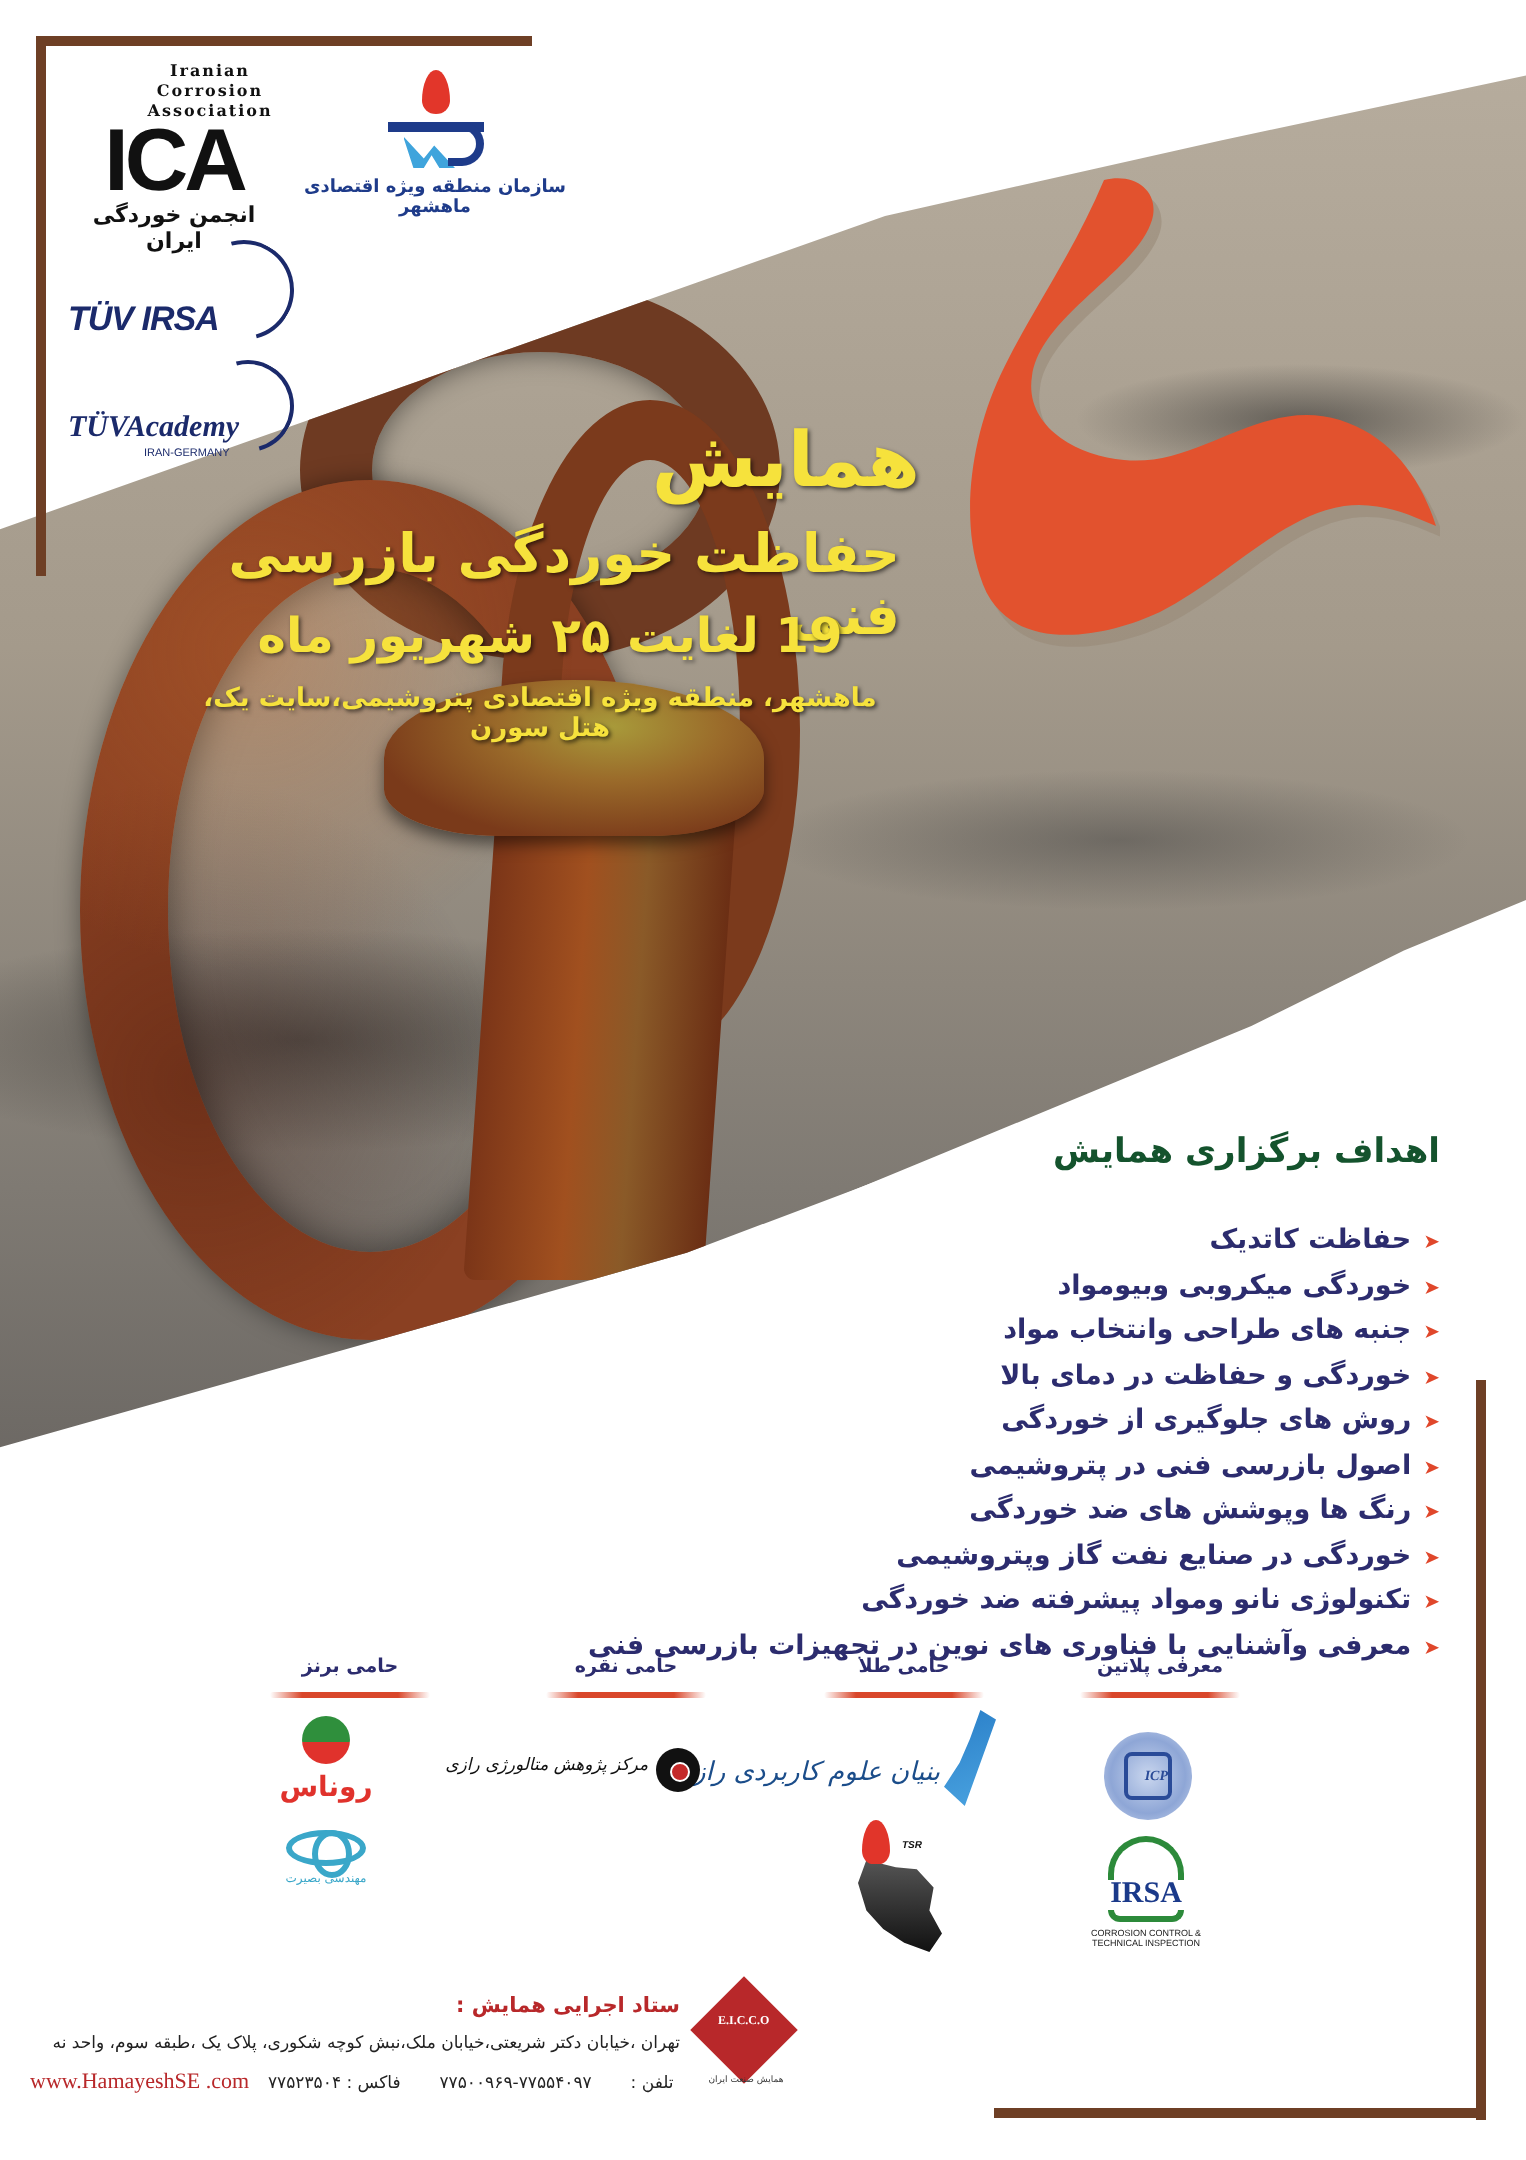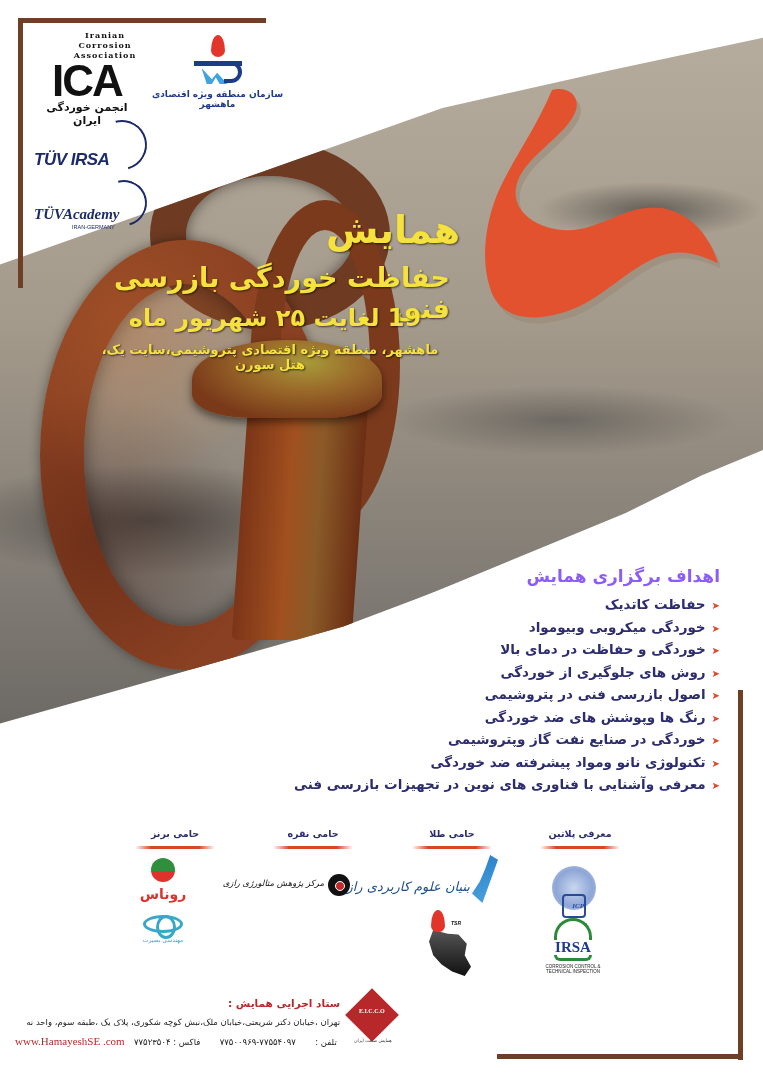--- a/index.html
+++ b/index.html
@@ -127,39 +127,39 @@
     position: absolute; left: 90px; top: 342px; width: 360px; text-align: center;
     font-size: 13px; font-weight: 900; color: #f6e23c; direction: rtl;
     text-shadow: 1px 1px 2px rgba(0,0,0,0.7);
   }
 
   
   .goals {
     position: absolute; left: 320px; top: 566px; width: 400px; direction: rtl; text-align: right;
   }
   .goals-heading {
-    font-size: 17px; font-weight: 900; color: #8b5cf6; margin-bottom: 8px;
+    font-size: 17px; font-weight: 900; color: #14532d; margin-bottom: 24px;
   }
   .goal {
     font-size: 13.5px; font-weight: bold; color: #2c2c6e; line-height: 21.5px; white-space: nowrap;
   }
   .goal .bullet { color: #e0472b; font-size: 10px; margin-left: 6px; display: inline-block; }
 
   
   .sponsor-col { position: absolute; top: 828px; width: 110px; text-align: center; }
   .sponsor-title { font-size: 9.5px; font-weight: bold; color: #2c2c6e; direction: rtl; }
   .sponsor-underline { height: 3px; width: 80px; margin: 7px auto 0; background: linear-gradient(90deg, transparent, #d9472b 20%, #d9472b 80%, transparent); border-radius: 2px; }
 
   .spons-platinum { left: 525px; }
   .spons-gold { left: 397px; }
   .spons-silver { left: 258px; }
   .spons-bronze { left: 120px; }
 
   .icp-logo { position: absolute; left: 552px; top: 866px; width: 44px; height: 44px; border-radius: 50%; background: radial-gradient(circle, #c9d6ee 0%, #8ea6d6 60%, #c9d6ee 100%); }
-  .icp-inner { position: absolute; left: 10px; top: 28px; width: 24px; height: 24px; border: 2px solid #2a4b98; border-radius: 4px; font-size: 7px; color: #2a4b98; font-style: italic; font-weight: bold; text-align: right; line-height: 20px; font-family: "Liberation Serif", serif; }
+  .icp-inner { position: absolute; left: 10px; top: 10px; width: 24px; height: 24px; border: 2px solid #2a4b98; border-radius: 4px; font-size: 7px; color: #2a4b98; font-style: italic; font-weight: bold; text-align: right; line-height: 20px; font-family: "Liberation Serif", serif; }
 
   .irsa-logo { position: absolute; left: 538px; top: 918px; width: 70px; height: 60px; text-align: center; }
   .irsa-globe { width: 38px; height: 22px; margin: 0 auto; border: 3px solid #2c8a3a; border-bottom: none; border-radius: 20px 20px 0 0; }
   .irsa-text { font-size: 15px; font-weight: bold; color: #1b3a8a; font-family: "Liberation Serif", serif; line-height: 15px; }
   .irsa-ring { width: 38px; height: 6px; margin: 0 auto; border: 3px solid #2c8a3a; border-top: none; border-radius: 0 0 20px 20px; }
   .irsa-sub { font-size: 4.5px; color: #222; margin-top: 3px; line-height: 5px; font-family: "Liberation Sans", sans-serif; }
 
   .razi-logo { position: absolute; left: 408px; top: 855px; width: 90px; height: 50px; }
   .razi-bird { position: absolute; right: 0; top: 0; width: 26px; height: 48px; background: linear-gradient(160deg, #2a7fc8, #4aa3e0); clip-path: polygon(70% 0, 100% 10%, 80% 40%, 60% 70%, 40% 100%, 0 80%, 30% 55%, 50% 30%); }
   .razi-text { position: absolute; right: 28px; top: 24px; font-size: 13px; color: #1b4d8a; direction: rtl; font-style: italic; white-space: nowrap; }
@@ -250,20 +250,21 @@
 
 <div class="title-main">همایش</div>
 <div class="title-sub">حفاظت خوردگی بازرسی فنی</div>
 <div class="title-date">19 لغایت ۲۵ شهریور ماه</div>
 <div class="title-venue">ماهشهر، منطقه ویژه اقتصادی پتروشیمی،سایت یک، هتل سورن</div>
 
 <div class="goals">
   <div class="goals-heading">اهداف برگزاری همایش</div>
   <div class="goal"><span class="bullet">➤</span><span>حفاظت کاتدیک</span></div>
   <div class="goal"><span class="bullet">➤</span><span>خوردگی میکروبی وبیومواد</span></div>
+  <div class="goal"><span class="bullet">➤</span><span>جنبه های طراحی وانتخاب مواد</span></div>
   <div class="goal"><span class="bullet">➤</span><span>خوردگی و حفاظت در دمای بالا</span></div>
   <div class="goal"><span class="bullet">➤</span><span>روش های جلوگیری از خوردگی</span></div>
   <div class="goal"><span class="bullet">➤</span><span>اصول بازرسی فنی در پتروشیمی</span></div>
   <div class="goal"><span class="bullet">➤</span><span>رنگ ها وپوشش های ضد خوردگی</span></div>
   <div class="goal"><span class="bullet">➤</span><span>خوردگی در صنایع نفت گاز وپتروشیمی</span></div>
   <div class="goal"><span class="bullet">➤</span><span>تکنولوژی نانو ومواد پیشرفته ضد خوردگی</span></div>
   <div class="goal"><span class="bullet">➤</span><span>معرفی وآشنایی با فناوری های نوین در تجهیزات بازرسی فنی</span></div>
 </div>
 
 <div class="sponsor-col spons-platinum">

